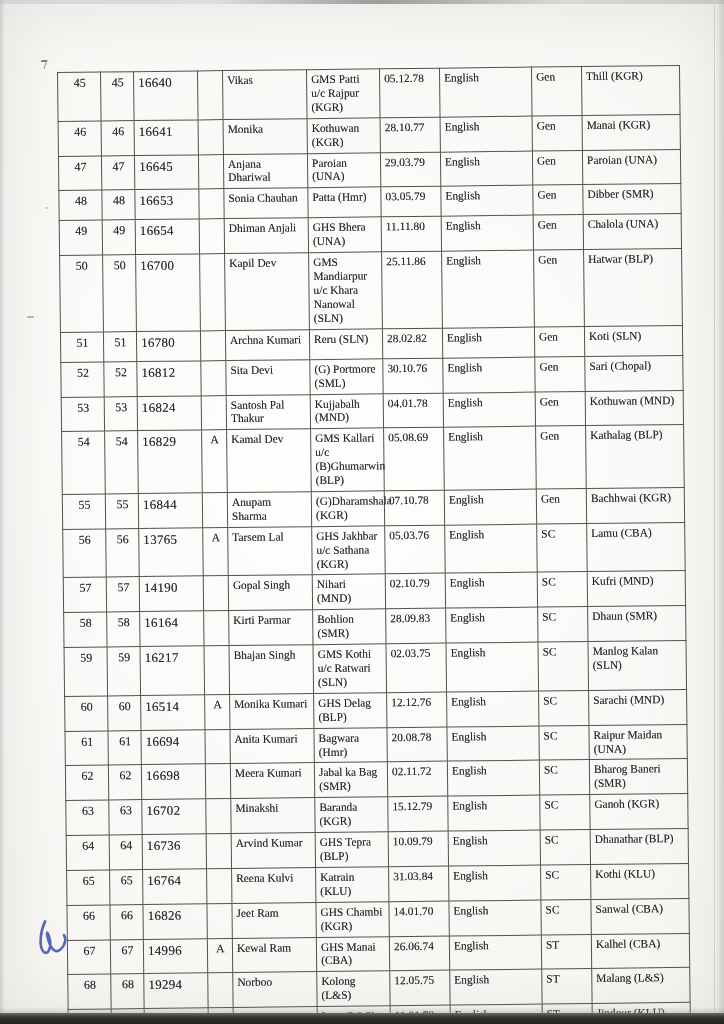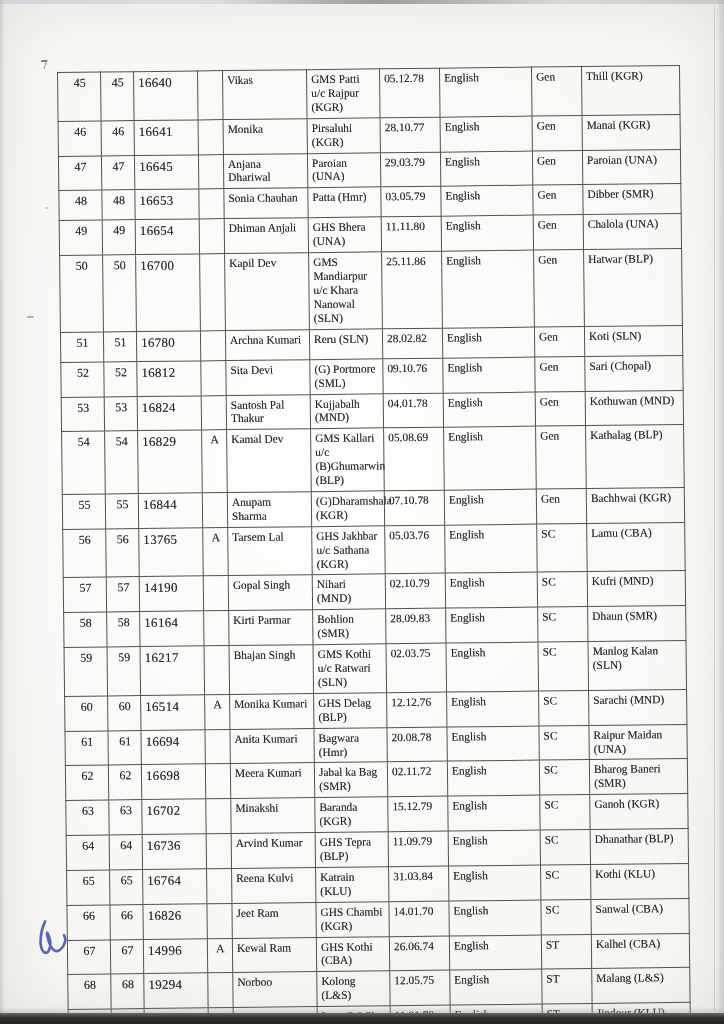--- a/index.html
+++ b/index.html
@@ -136,21 +136,21 @@
       <td class="c9">Gen</td>
       <td class="c10">Thill (KGR)</td>
     </tr>
 
     <tr>
       <td class="c1">46</td>
       <td class="c2">46</td>
       <td class="c3">16641</td>
       <td class="c4"></td>
       <td class="c5">Monika</td>
-      <td class="c6">Pirsaluhi (KGR)</td>
+      <td class="c6">Kothuwan (KGR)</td>
       <td class="c7">28.10.77</td>
       <td class="c8">English</td>
       <td class="c9">Gen</td>
       <td class="c10">Manai (KGR)</td>
     </tr>
 
     <tr>
       <td class="c1">47</td>
       <td class="c2">47</td>
       <td class="c3">16645</td>
@@ -215,21 +215,21 @@
       <td class="c10">Koti (SLN)</td>
     </tr>
 
     <tr>
       <td class="c1">52</td>
       <td class="c2">52</td>
       <td class="c3">16812</td>
       <td class="c4"></td>
       <td class="c5">Sita Devi</td>
       <td class="c6">(G) Portmore (SML)</td>
-      <td class="c7">09.10.76</td>
+      <td class="c7">30.10.76</td>
       <td class="c8">English</td>
       <td class="c9">Gen</td>
       <td class="c10">Sari (Chopal)</td>
     </tr>
 
     <tr>
       <td class="c1">53</td>
       <td class="c2">53</td>
       <td class="c3">16824</td>
       <td class="c4"></td>
@@ -371,21 +371,21 @@
       <td class="c10">Ganoh (KGR)</td>
     </tr>
 
     <tr>
       <td class="c1">64</td>
       <td class="c2">64</td>
       <td class="c3">16736</td>
       <td class="c4"></td>
       <td class="c5">Arvind Kumar</td>
       <td class="c6">GHS Tepra (BLP)</td>
-      <td class="c7">11.09.79</td>
+      <td class="c7">10.09.79</td>
       <td class="c8">English</td>
       <td class="c9">SC</td>
       <td class="c10">Dhanathar (BLP)</td>
     </tr>
 
     <tr>
       <td class="c1">65</td>
       <td class="c2">65</td>
       <td class="c3">16764</td>
       <td class="c4"></td>
@@ -409,21 +409,21 @@
       <td class="c9">SC</td>
       <td class="c10">Sanwal (CBA)</td>
     </tr>
 
     <tr>
       <td class="c1">67</td>
       <td class="c2">67</td>
       <td class="c3">14996</td>
       <td class="c4">A</td>
       <td class="c5">Kewal Ram</td>
-      <td class="c6">GHS Kothi (CBA)</td>
+      <td class="c6">GHS Manai (CBA)</td>
       <td class="c7">26.06.74</td>
       <td class="c8">English</td>
       <td class="c9">ST</td>
       <td class="c10">Kalhel (CBA)</td>
     </tr>
 
     <tr>
       <td class="c1">68</td>
       <td class="c2">68</td>
       <td class="c3">19294</td>

